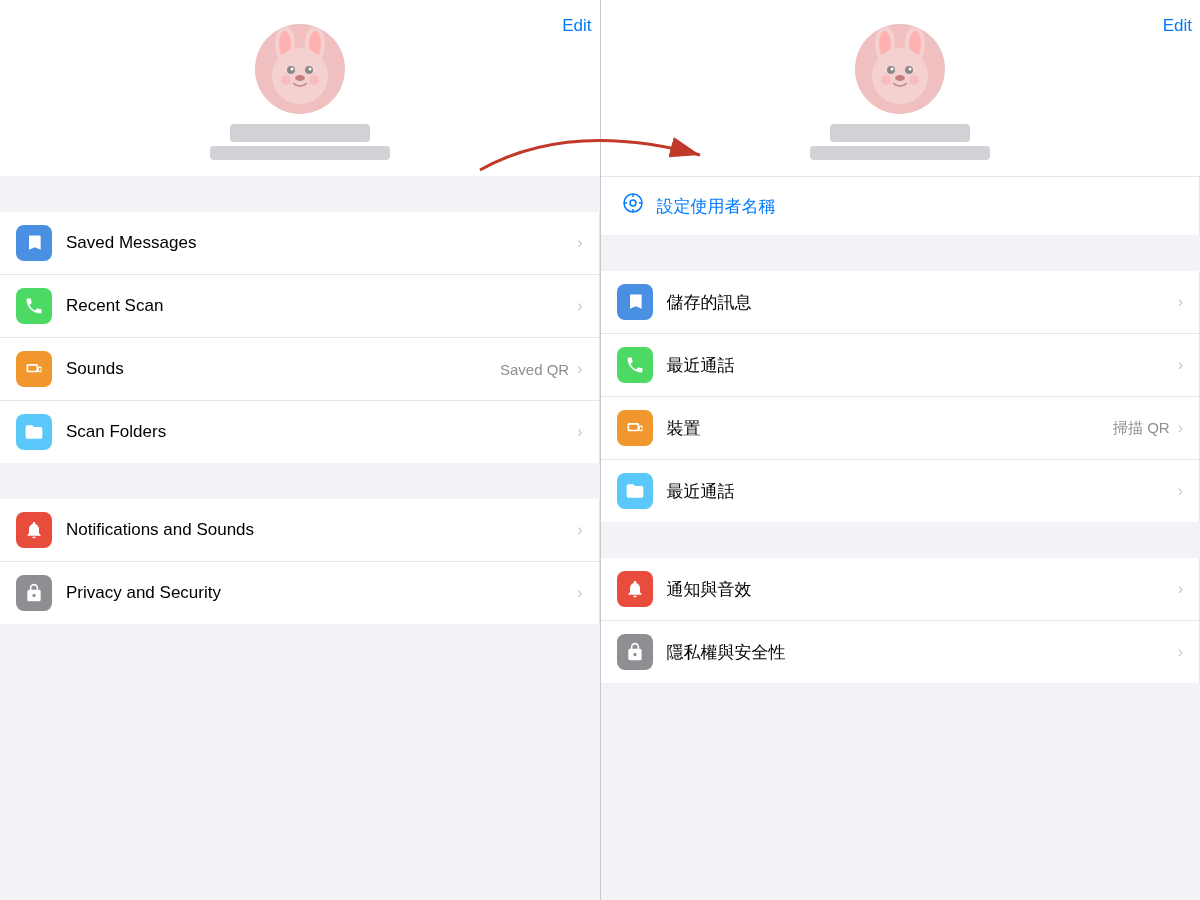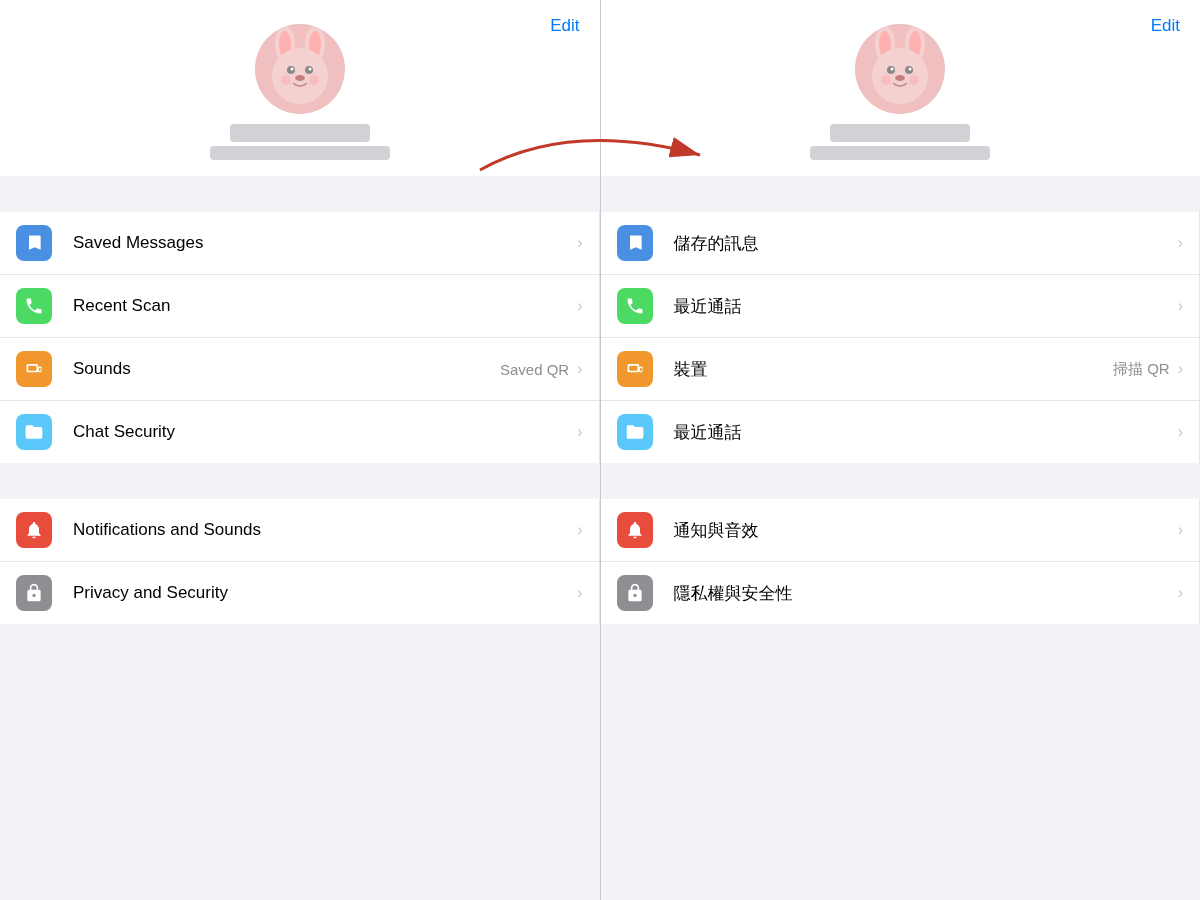--- a/index.html
+++ b/index.html
@@ -27,21 +27,21 @@
 
     .divider-v {
       width: 1px;
       background: #c8c7cc;
       height: 100%;
     }
 
     .edit-btn {
       position: absolute;
       top: 16px;
-      right: 20px;
+      right: 8px;
       color: #007aff;
       font-size: 17px;
       background: none;
       border: none;
       cursor: pointer;
     }
 
     .avatar {
       width: 90px;
       height: 90px;
@@ -146,21 +146,21 @@
 
     .menu-row:last-child {
       border-bottom: none;
     }
 
     .menu-item {
       flex: 1;
       display: flex;
       align-items: center;
       padding: 13px 16px 13px 16px;
-      gap: 21px;
+      gap: 14px;
       cursor: pointer;
       min-height: 56px;
     }
 
     .menu-item:first-child {
       border-right: 1px solid #e5e5ea;
     }
 
     .menu-icon {
       width: 36px;
@@ -312,21 +312,21 @@
       </div>
 
       <div class="menu-row">
         <div class="menu-item">
           <div class="menu-icon icon-teal">
             <svg viewBox="0 0 24 24" xmlns="http://www.w3.org/2000/svg">
               <path d="M10 4H4a2 2 0 00-2 2v12a2 2 0 002 2h16a2 2 0 002-2V8a2 2 0 00-2-2h-8l-2-2z" fill="white"></path>
             </svg>
           </div>
           <div class="menu-text-area">
-            <span class="menu-label">Chat Security</span>
+            <span class="menu-label">Scan Folders</span>
             <span class="chevron">›</span>
           </div>
         </div>
       </div>
     </div>
 
     <div class="group-sep"></div>
 
     <div class="menu-section">
 
@@ -394,20 +394,35 @@
           </svg>
         </div>
 
         <div class="name-block">
           <div class="name-bar name-bar-1"></div>
           <div class="name-bar name-bar-2"></div>
         </div>
       </div>
     </div>
 
+    <div class="username-row">
+      <div class="username-item">
+        <span class="username-icon">
+          <svg width="24" height="24" viewBox="0 0 24 24" fill="none" xmlns="http://www.w3.org/2000/svg">
+            <circle cx="12" cy="12" r="9" stroke="#007aff" stroke-width="1.5" fill="none"></circle>
+            <circle cx="12" cy="12" r="3" stroke="#007aff" stroke-width="1.5" fill="none"></circle>
+            <line x1="12" y1="3" x2="12" y2="6" stroke="#007aff" stroke-width="1.5"></line>
+            <line x1="12" y1="18" x2="12" y2="21" stroke="#007aff" stroke-width="1.5"></line>
+            <line x1="3" y1="12" x2="6" y2="12" stroke="#007aff" stroke-width="1.5"></line>
+            <line x1="18" y1="12" x2="21" y2="12" stroke="#007aff" stroke-width="1.5"></line>
+          </svg>
+        </span>
+        <span class="username-label">設定使用者名稱</span>
+      </div>
+    </div>
 
     <div class="group-sep"></div>
 
     <div class="menu-section">
 
       <div class="menu-row">
         <div class="menu-item">
           <div class="menu-icon icon-blue">
             <svg viewBox="0 0 24 24" xmlns="http://www.w3.org/2000/svg">
               <path d="M5 3h14a1 1 0 011 1v16l-7-3-7 3V4a1 1 0 011-1z" fill="white"></path>

